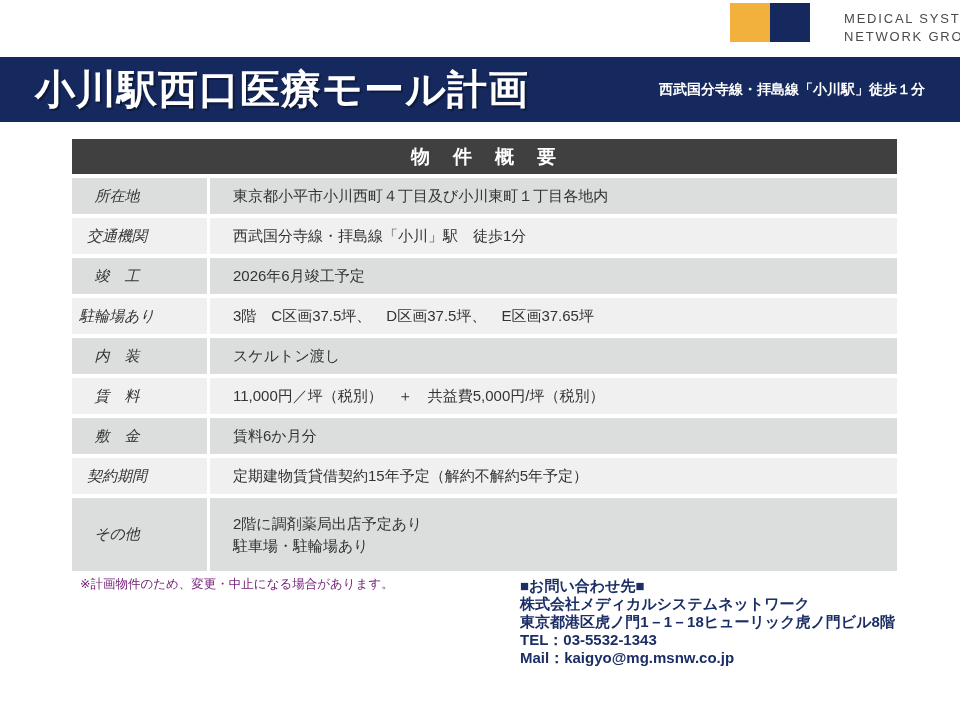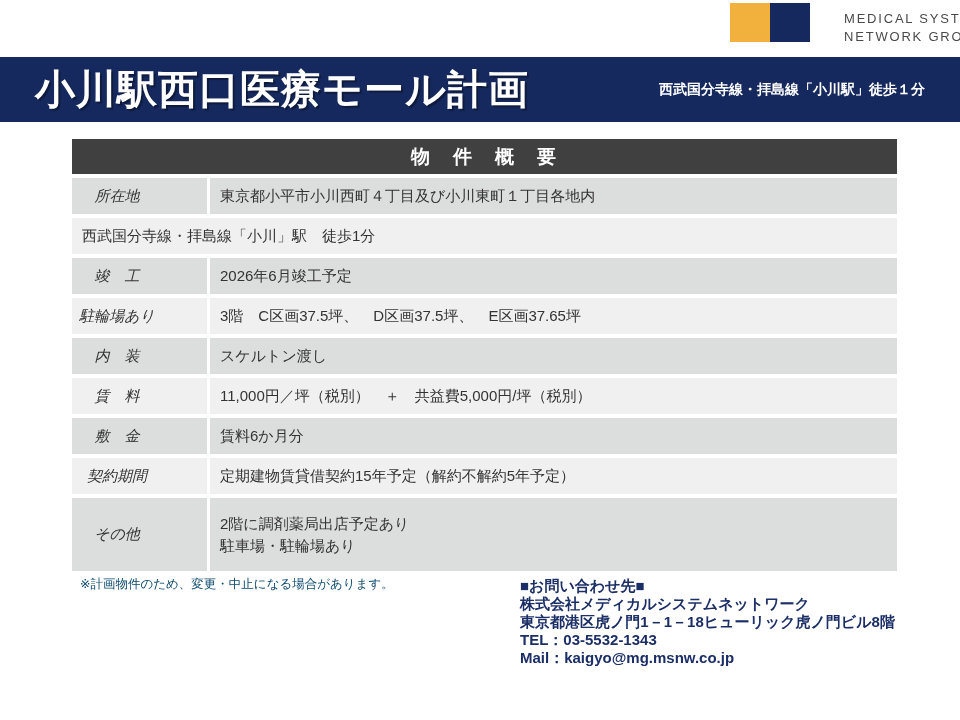--- a/index.html
+++ b/index.html
@@ -30,27 +30,27 @@
     display:flex;align-items:center;justify-content:center;letter-spacing:2px;
   }
   .trow{display:flex;gap:3px;margin-top:4px;min-height:36px;}
   .trow.tall{min-height:73px;}
   .cell{display:flex;align-items:center;}
   .cell.label{
     width:135px;box-sizing:border-box;justify-content:center;padding-right:45px;
     font-size:15px;color:#333333;white-space:nowrap;flex:0 0 auto;font-style:italic;
   }
   .cell.value{
-    flex:1;padding-left:10px;font-size:15px;color:#333333;
+    flex:1;padding-left:23px;font-size:15px;color:#333333;
     white-space:pre-line;line-height:22px;
   }
   .trow.odd  .cell{background:#DCDDDD;}
   .trow.even .cell{background:#F0F0F0;}
   
-  .footnote{position:absolute;left:80px;top:576px;font-size:12.5px;color:#0c4a6e;}
+  .footnote{position:absolute;left:80px;top:576px;font-size:12.5px;color:#701a75;}
   .contact{position:absolute;left:520px;top:577px;color:#1B2E66;font-weight:bold;
            font-size:15px;line-height:18px;white-space:nowrap;}
 </style>
 </head>
 <body>
 
 <div class="page">
 
   <div class="logo">
     <div class="logo-sq yellow"></div>
@@ -67,20 +67,21 @@
   </div>
 
   <div class="ptable">
     <div class="thead">物　件　概　要</div>
 
     <div class="trow odd">
       <div class="cell label">所在地</div>
       <div class="cell value">東京都小平市小川西町４丁目及び小川東町１丁目各地内</div>
     </div>
     <div class="trow even">
+      <div class="cell label">交通機関</div>
       <div class="cell value">西武国分寺線・拝島線「小川」駅　徒歩1分</div>
     </div>
     <div class="trow odd">
       <div class="cell label">竣　工</div>
       <div class="cell value">2026年6月竣工予定</div>
     </div>
     <div class="trow even">
       <div class="cell label">駐輪場あり</div>
       <div class="cell value">3階　C区画37.5坪、　D区画37.5坪、　E区画37.65坪</div>
     </div>

